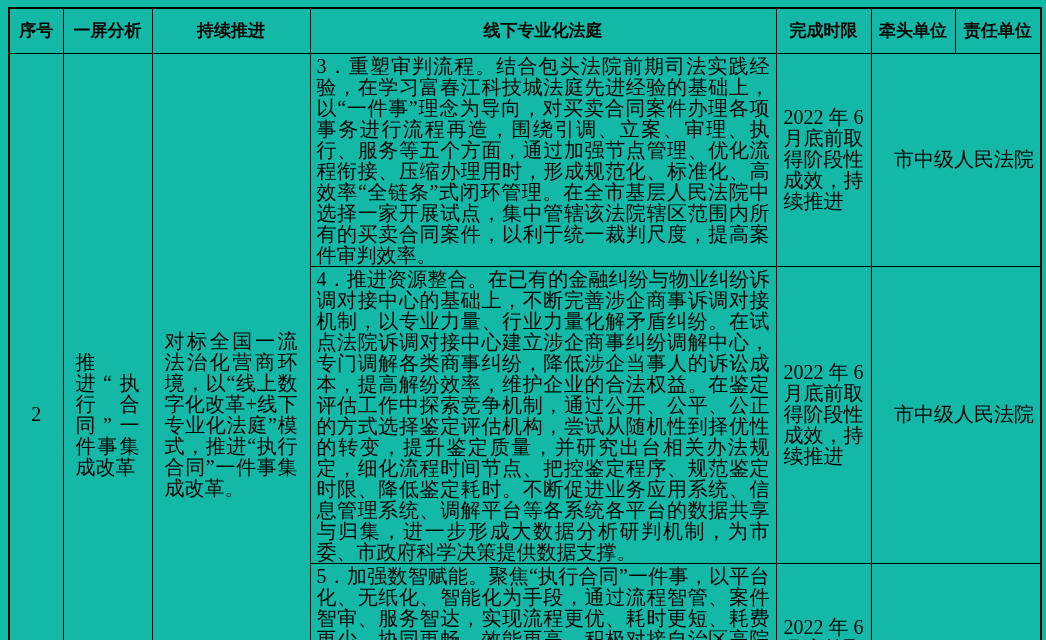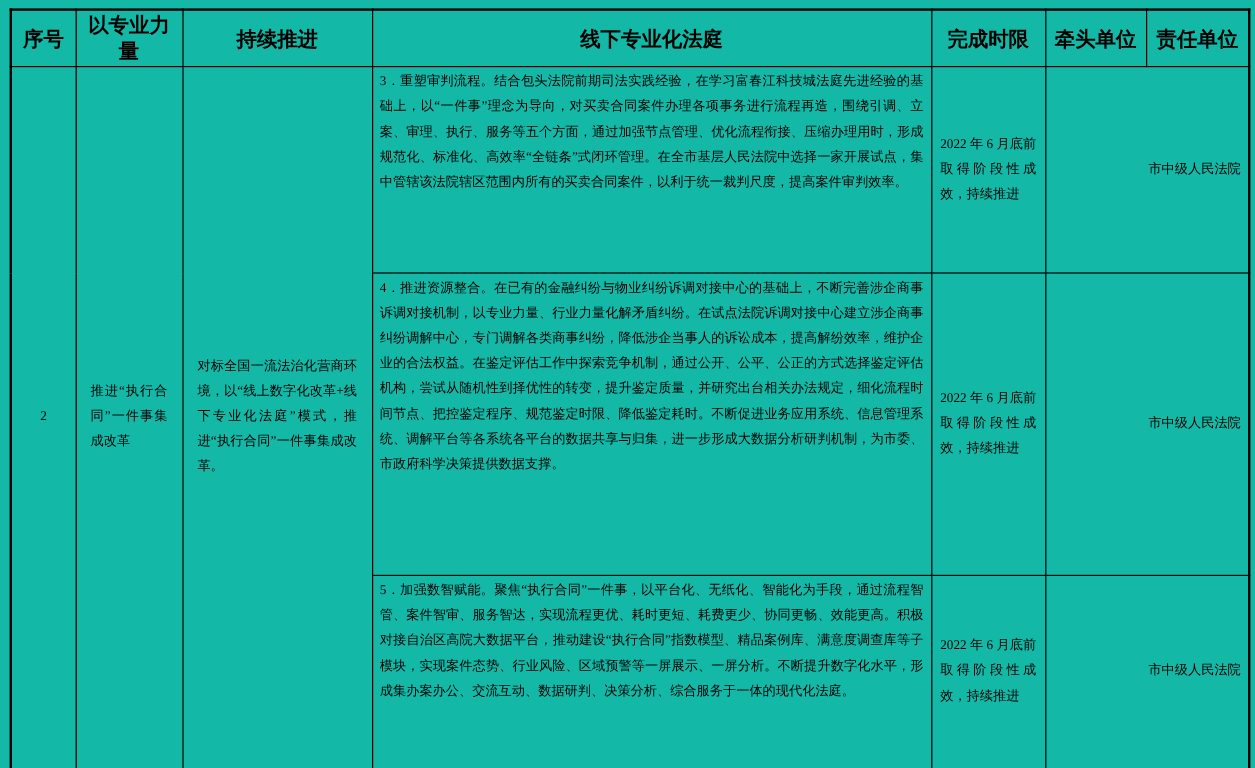--- a/index.html
+++ b/index.html
@@ -20,21 +20,21 @@
   table.doc-table {
     border-collapse: collapse;
     table-layout: fixed;
     width: 1032px;
     border: 2px solid #000000;
   }
   .doc-table th, .doc-table td {
     border: 1px solid #000000;
     box-sizing: border-box;
     overflow: hidden;
-    font-size: 11px;
+    font-size: 20px;
     line-height: 21px;
     color: #000000;
     word-break: break-all;
   }
   .doc-table thead tr { height: 45px; }
   .doc-table th {
     font-size: 17px;
     font-weight: bold;
     text-align: center;
     vertical-align: middle;
@@ -89,21 +89,21 @@
       <col style="width:89px">
       <col style="width:158px">
       <col style="width:466px">
       <col style="width:95px">
       <col style="width:84px">
       <col style="width:86px">
     </colgroup>
     <thead>
       <tr>
         <th>序号</th>
-        <th>以专业力量</th>
+        <th>一屏分析</th>
         <th>持续推进</th>
         <th>线下专业化法庭</th>
         <th>完成时限</th>
         <th>牵头单位</th>
         <th>责任单位</th>
       </tr>
     </thead>
     <tbody>
       <tr class="row-1">
         <td class="c-serial" rowspan="3">2</td>

